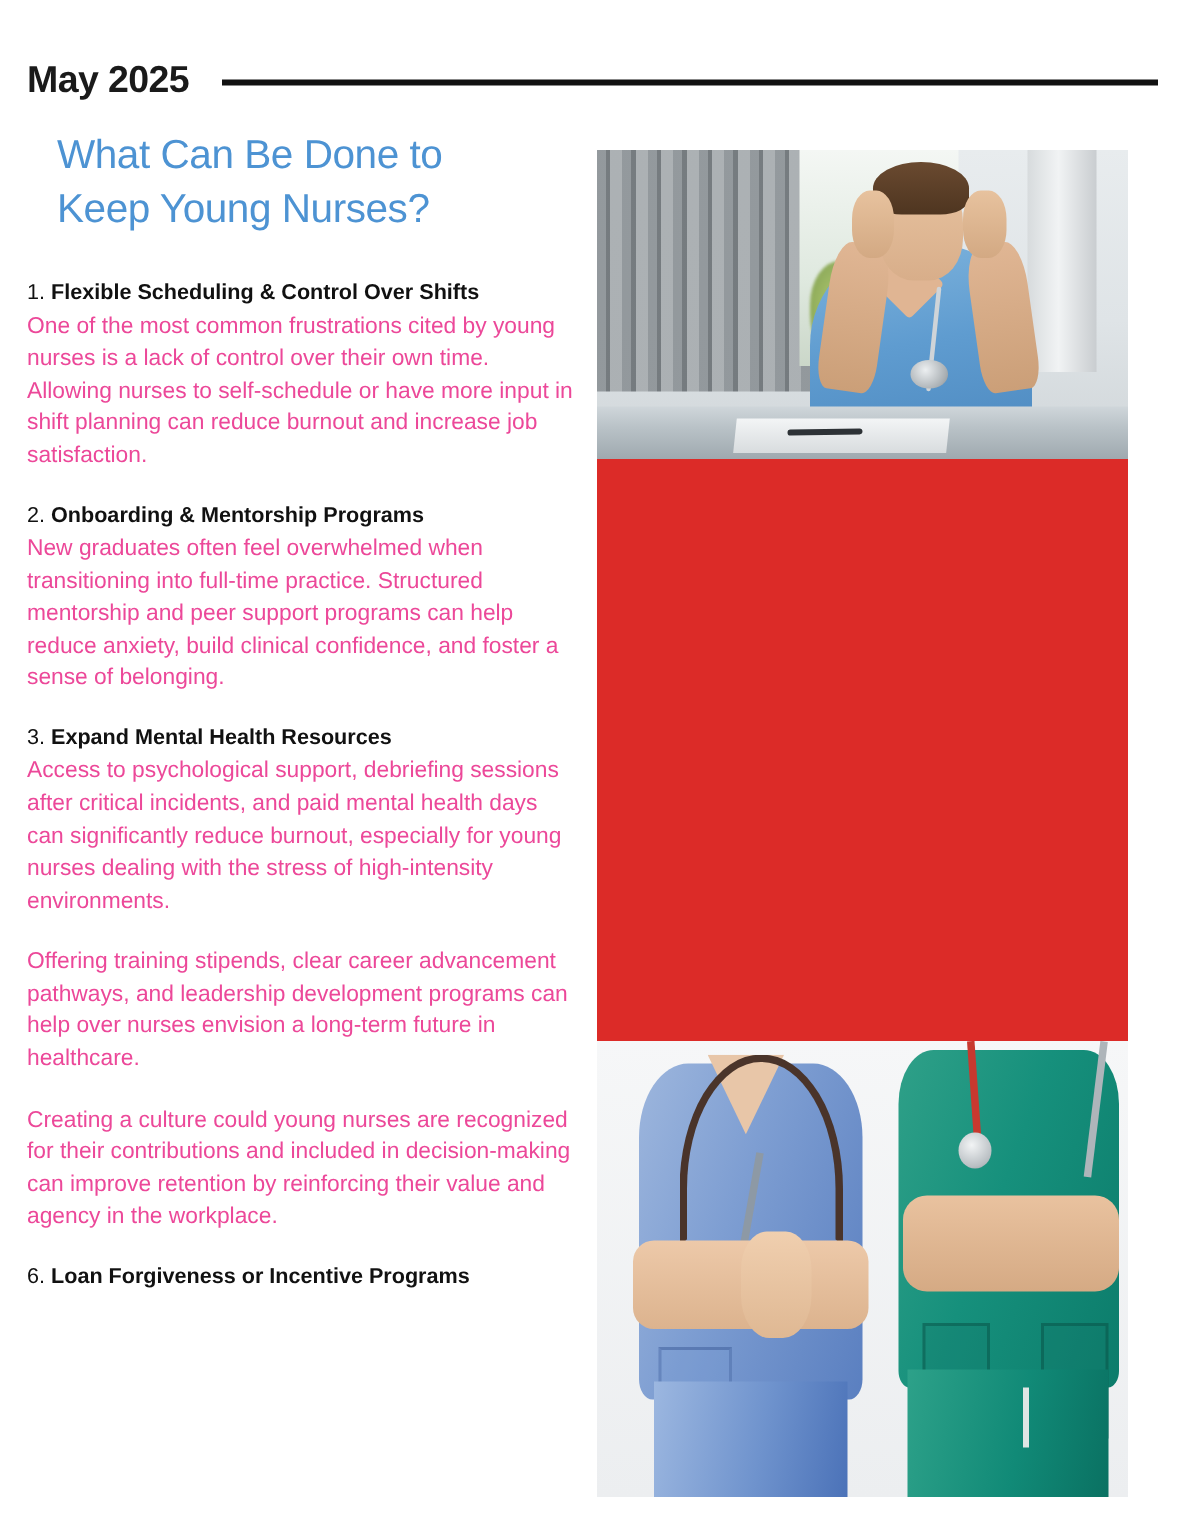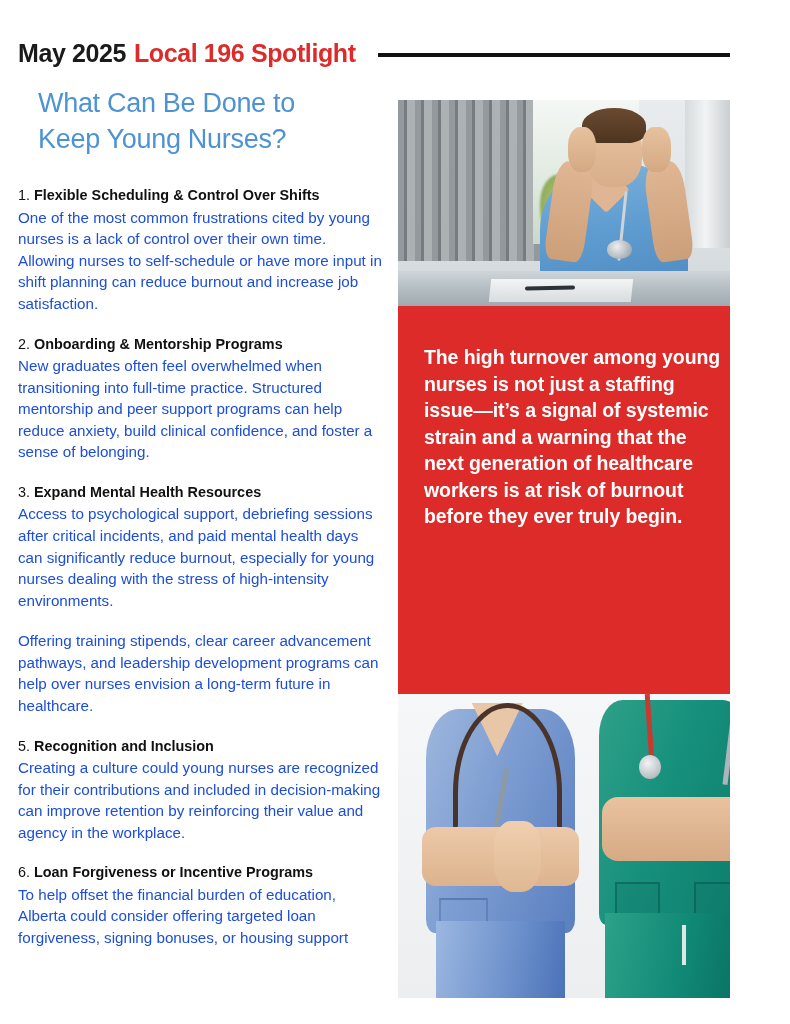--- a/index.html
+++ b/index.html
@@ -7,21 +7,21 @@
     margin: 0;
     padding: 0;
     background: #ffffff;
   }
   body {
     font-family: "Liberation Sans", sans-serif;
     -webkit-font-smoothing: antialiased;
   }
   .page {
     position: relative;
-    width: 730px;
+    width: 790px;
     height: 1024px;
     background: #ffffff;
     overflow: hidden;
   }
 
   
   .masthead {
     position: absolute;
     left: 18px;
     top: 36px;
@@ -78,21 +78,21 @@
     line-height: 1.42;
     color: #111111;
     font-weight: 400;
     margin: 0 0 1px 0;
   }
   .section-head .sec-num { font-weight: 400; }
   .section-head .sec-title { font-weight: 700; }
   .section-body {
     font-size: 15.2px;
     line-height: 1.42;
-    color: #1d4ed8;
+    color: #ec4899;
     margin: 0;
   }
 
   
   .photo {
     position: absolute;
     overflow: hidden;
   }
   .photo-top {
     left: 398px;
@@ -394,21 +394,20 @@
     margin-top: 21px;
   }
 </style>
 </head>
 <body>
 
 <div class="page">
 
   <div class="masthead">
     <span class="masthead-date">May 2025</span>
-    <span class="masthead-title">Local 196 Spotlight</span>
     <span class="masthead-rule"></span>
   </div>
 
   <div class="left-col">
 
     <h1 class="headline">What Can Be Done to
 Keep Young Nurses?</h1>
 
     <div class="section">
       <p class="section-head">
@@ -432,33 +431,28 @@
         <span class="sec-title">Expand Mental Health Resources</span>
       </p>
       <p class="section-body">Access to psychological support, debriefing sessions after critical incidents, and paid mental health days can significantly reduce burnout, especially for young nurses dealing with the stress of high-intensity environments.</p>
     </div>
 
     <div class="section">
       <p class="section-body">Offering training stipends, clear career advancement pathways, and leadership development programs can help over nurses envision a long-term future in healthcare.</p>
     </div>
 
     <div class="section">
-      <p class="section-head">
-        <span class="sec-num">5.</span>
-        <span class="sec-title">Recognition and Inclusion</span>
-      </p>
       <p class="section-body">Creating a culture could young nurses are recognized for their contributions and included in decision-making can improve retention by reinforcing their value and agency in the workplace.</p>
     </div>
 
     <div class="section">
       <p class="section-head">
         <span class="sec-num">6.</span>
         <span class="sec-title">Loan Forgiveness or Incentive Programs</span>
       </p>
-      <p class="section-body">To help offset the financial burden of education, Alberta could consider offering targeted loan forgiveness, signing bonuses, or housing support</p>
     </div>
 
   </div>
 
   <div class="photo photo-top">
     <div class="scene-office">
       <div class="blinds"></div>
       <div class="window-glow"></div>
       <div class="foliage"></div>
       <div class="pillar"></div>
@@ -472,21 +466,20 @@
       <div class="hand-r"></div>
       <div class="stetho"></div>
       <div class="stetho-bell"></div>
       <div class="desk"></div>
       <div class="clipboard"></div>
       <div class="pen"></div>
     </div>
   </div>
 
   <div class="quote-box">
-    <p class="quote-para">The high turnover among young nurses is not just a staffing issue—it’s a signal of systemic strain and a warning that the next generation of healthcare workers is at risk of burnout before they ever truly begin.</p>
   </div>
 
   <div class="photo photo-bottom">
     <div class="scene-studio">
       <div class="nurse-a">
         <div class="torso-a"></div>
         <div class="vneck-a"></div>
         <div class="pocket-a"></div>
         <div class="stetho-a"></div>
         <div class="stetho-a-tube"></div>

